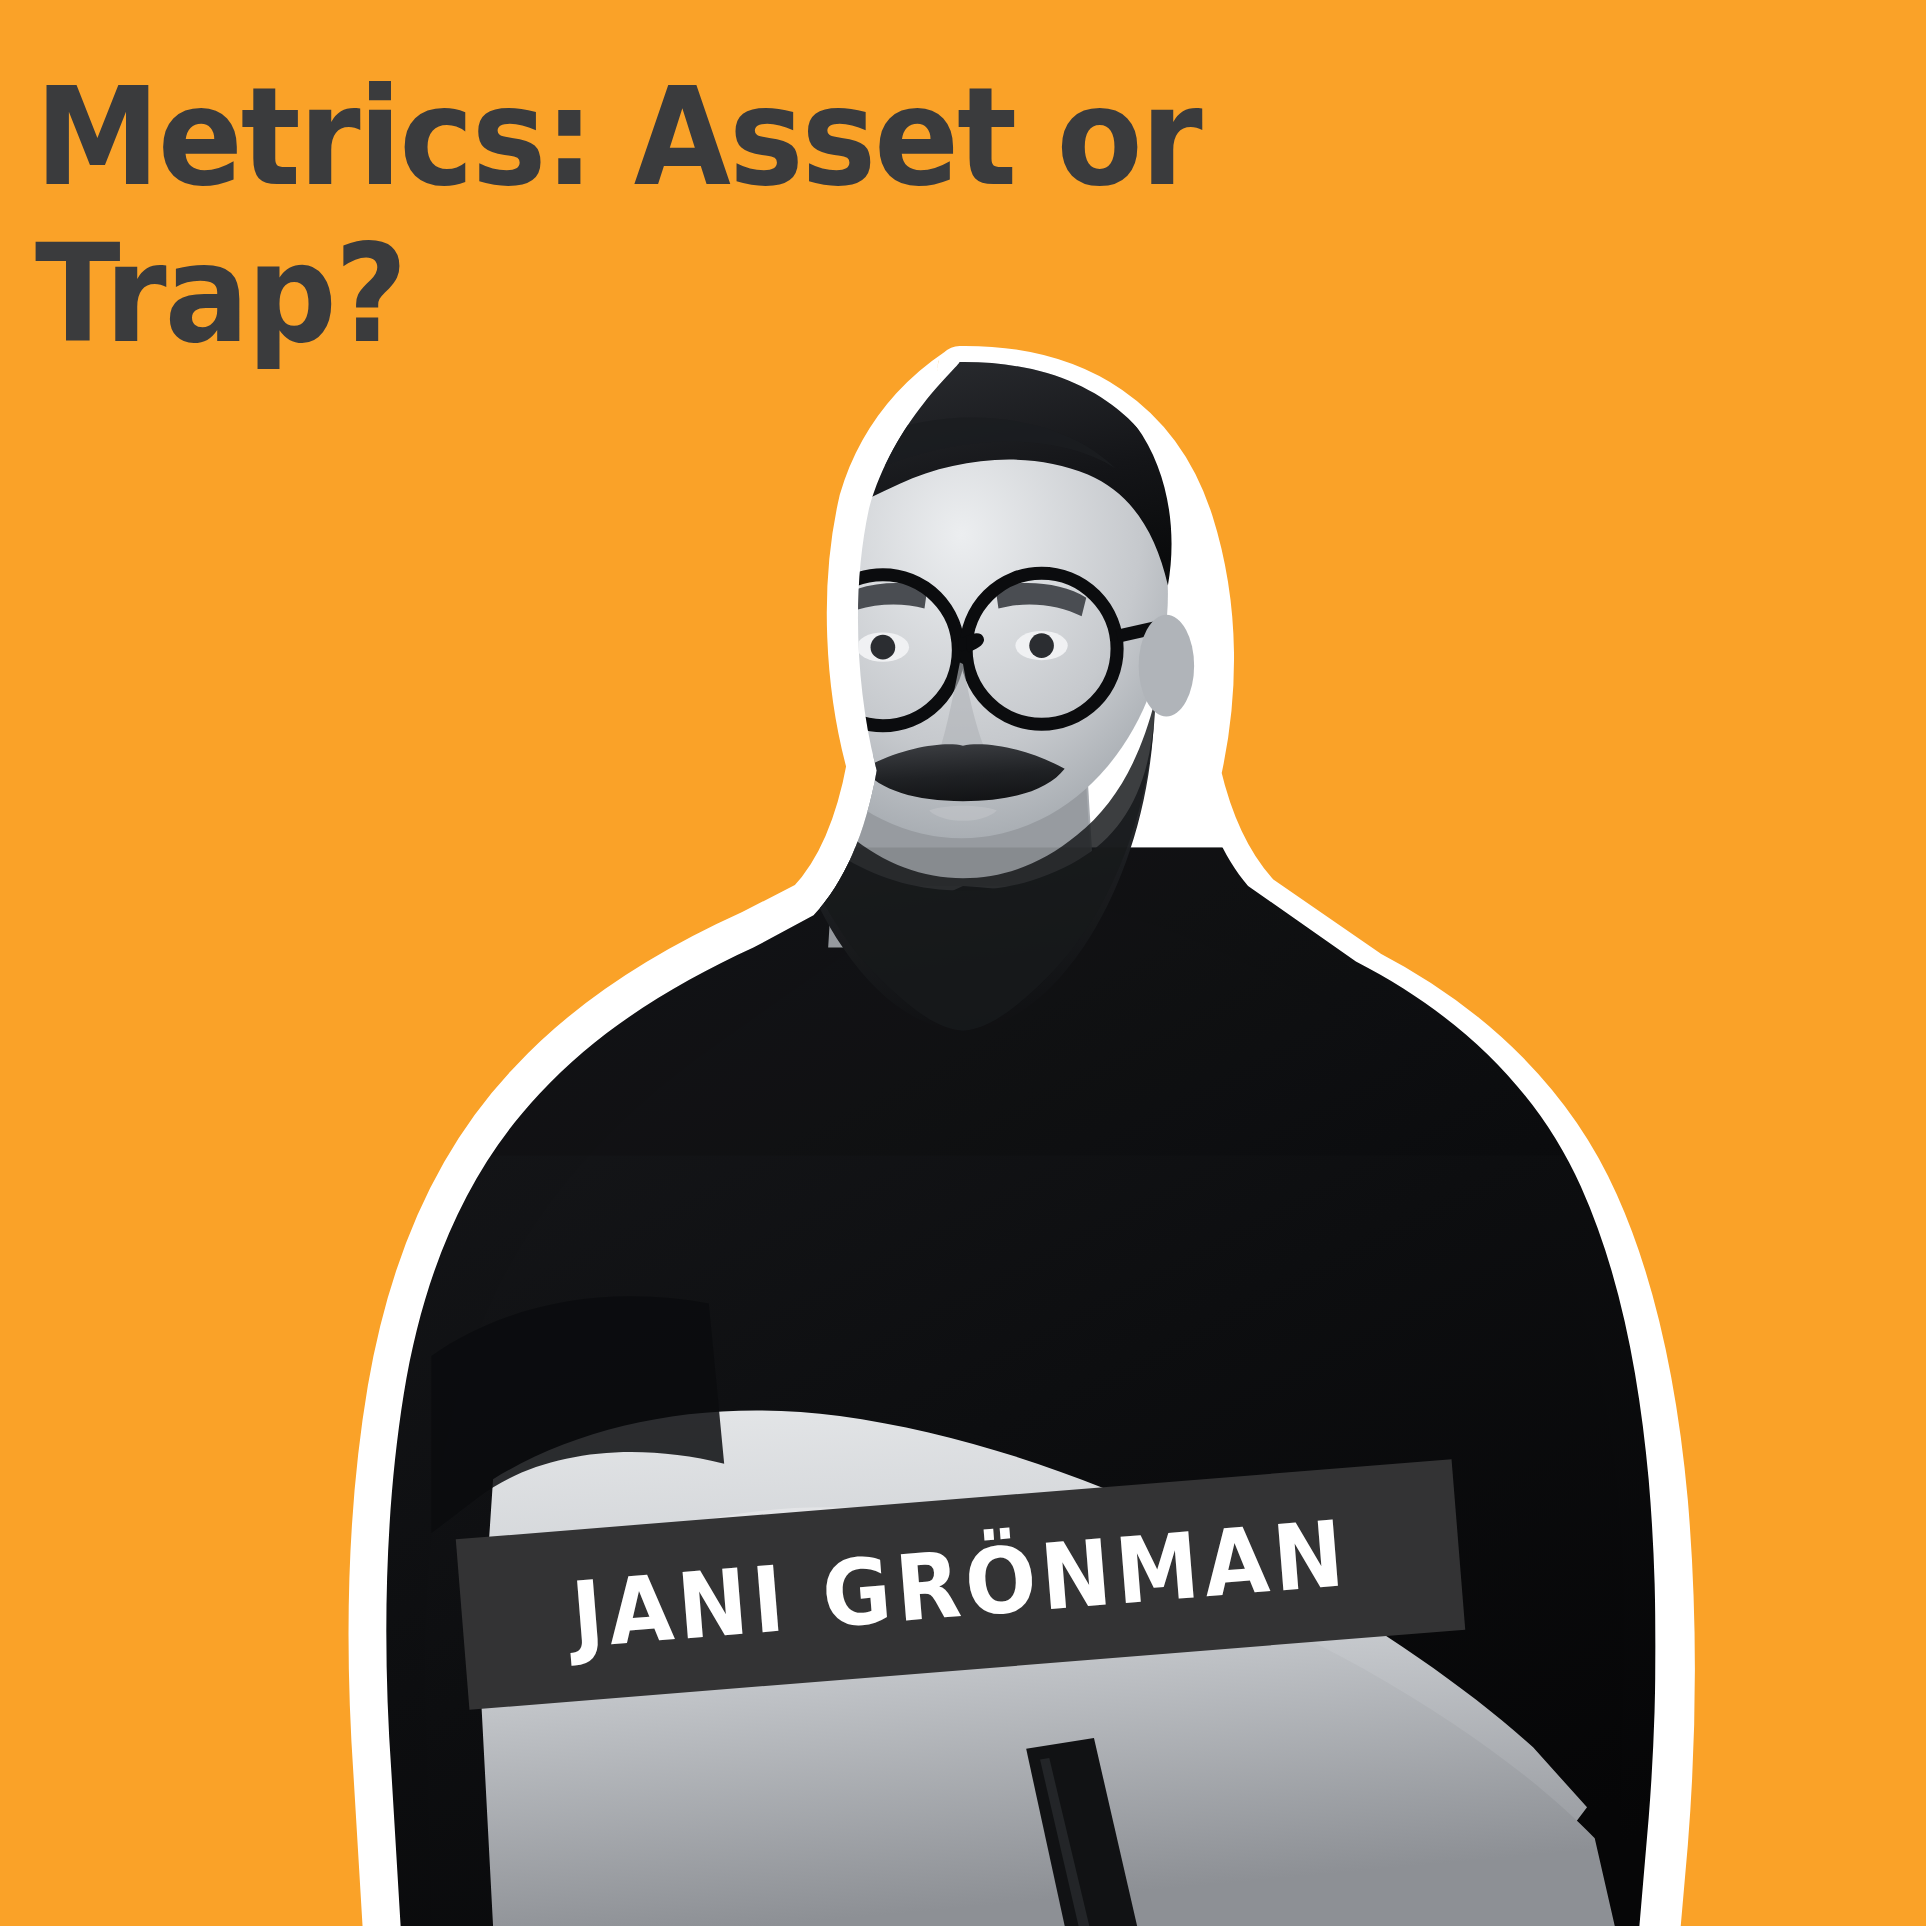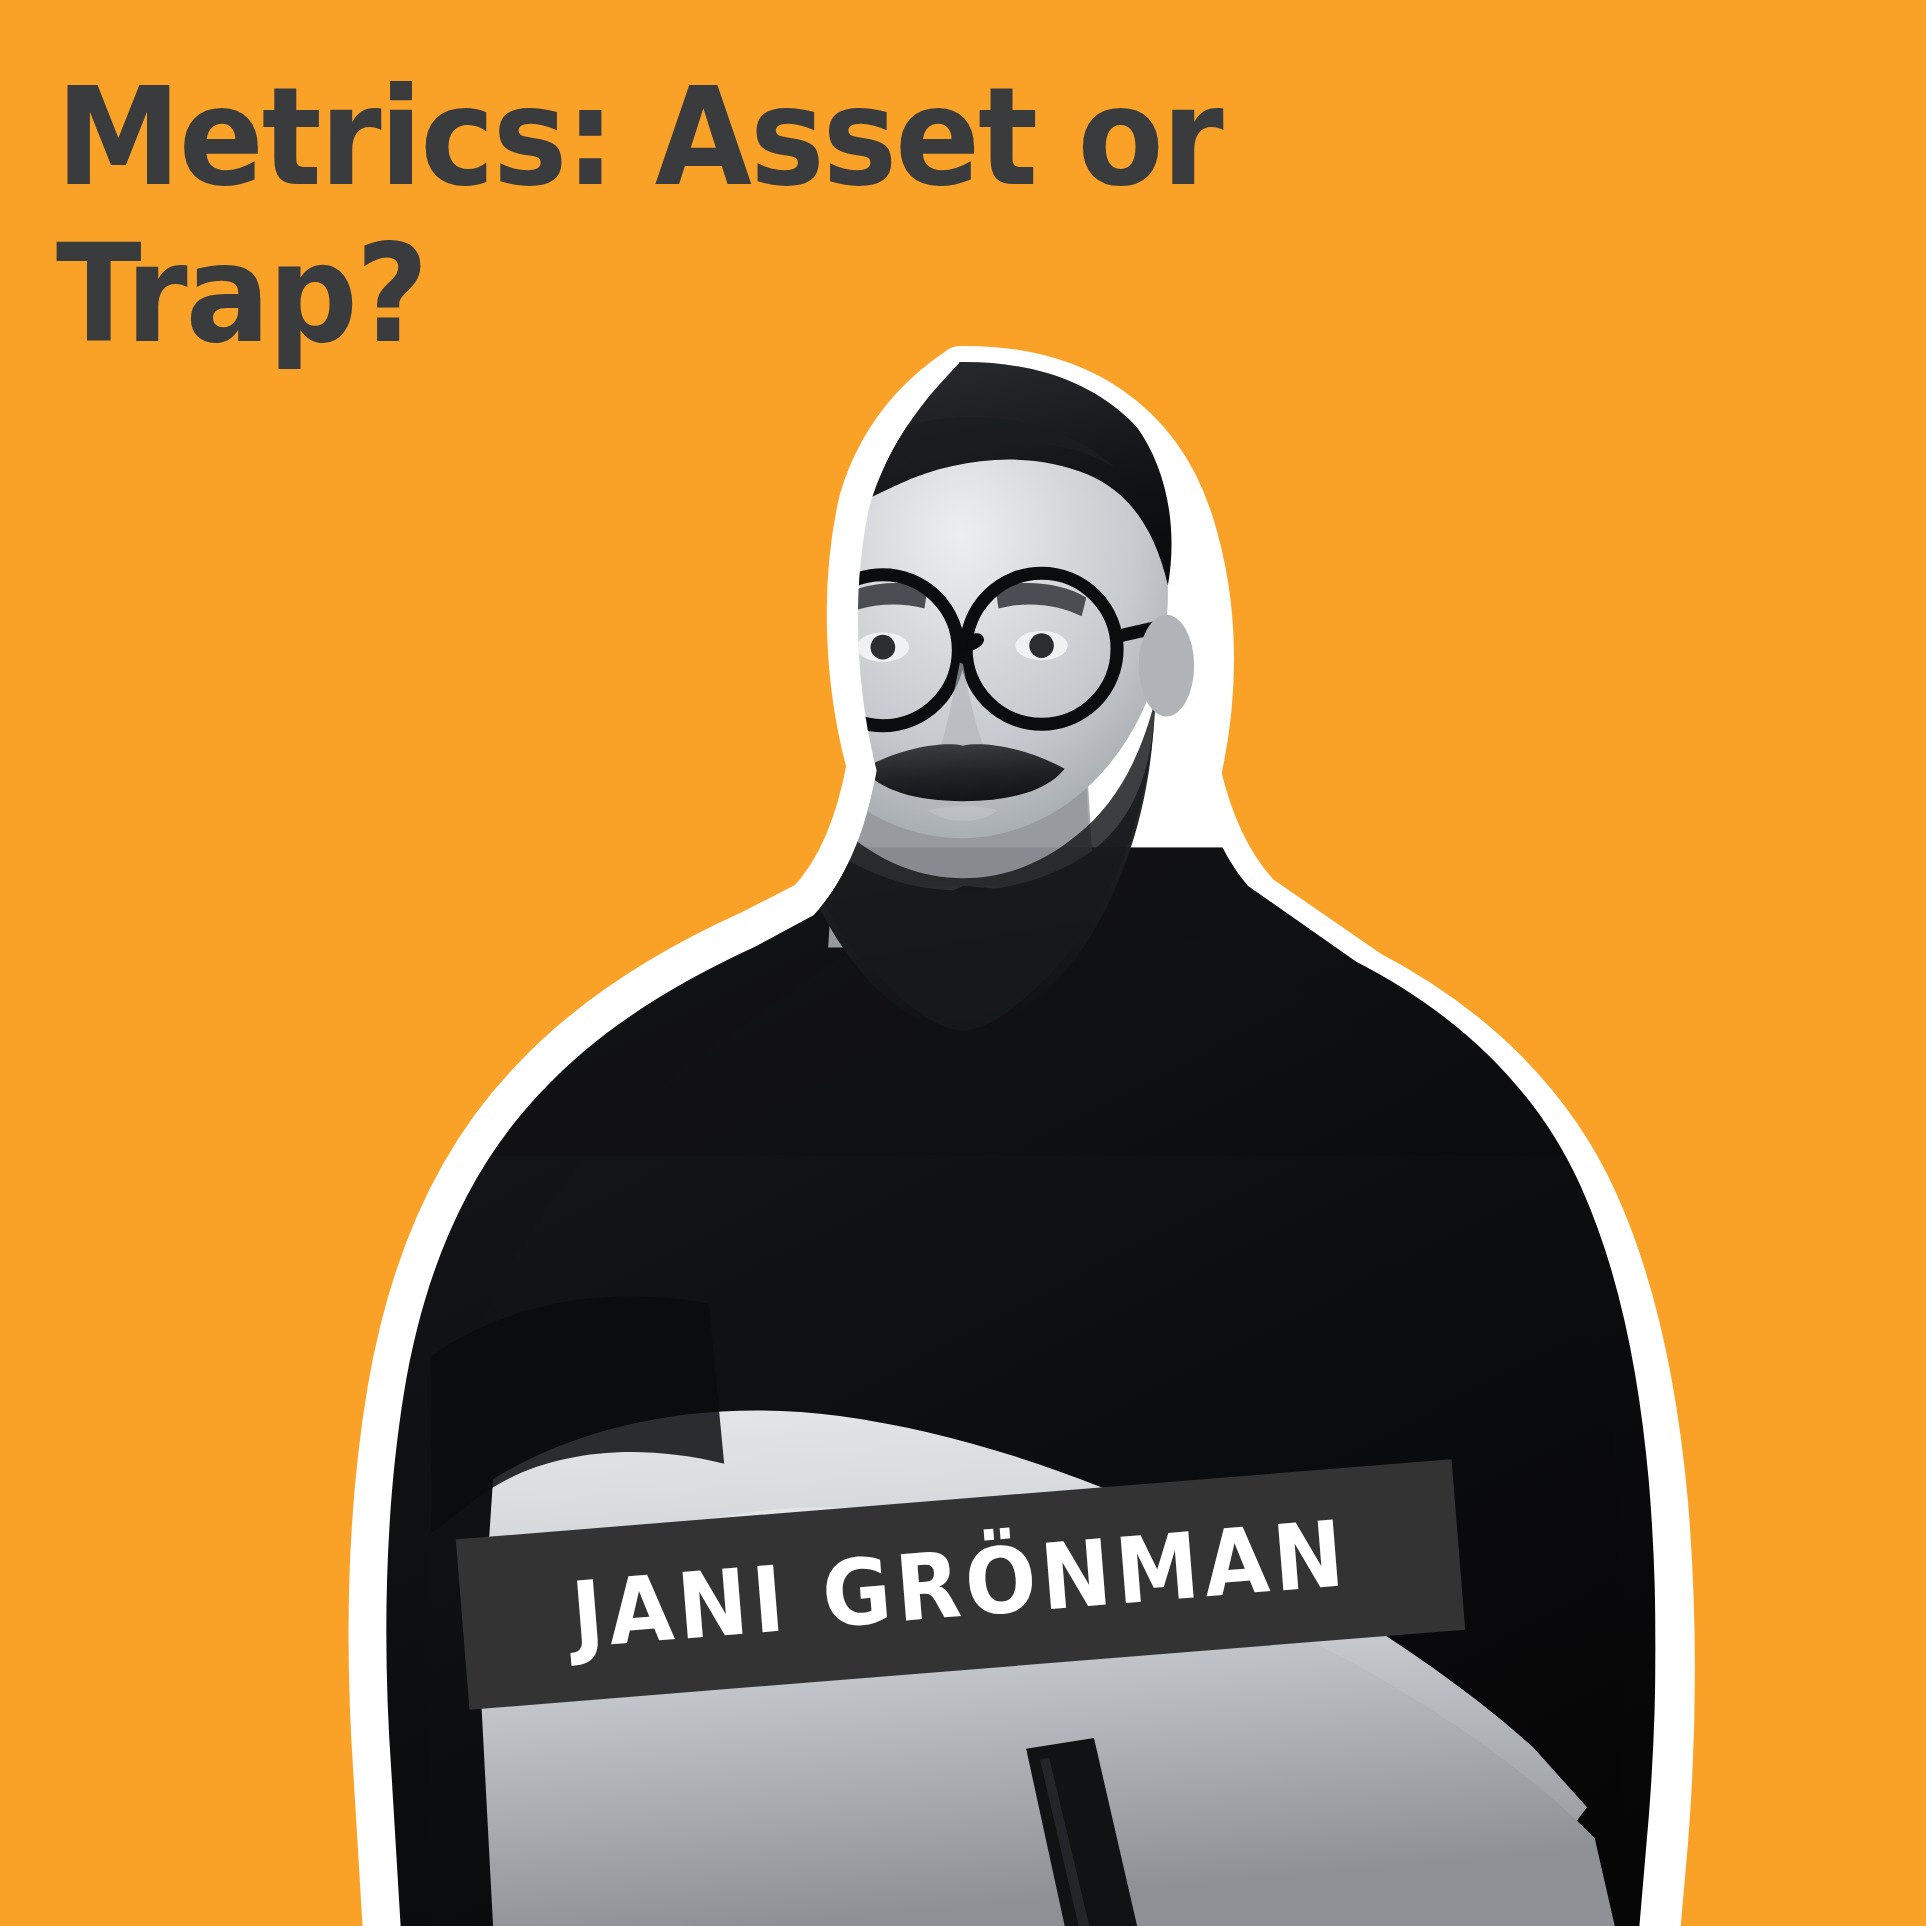--- a/index.html
+++ b/index.html
@@ -8,21 +8,21 @@
     font-family:"Liberation Sans",sans-serif;
     background:#faa228;
   }
   #cover{
     position:relative;width:1926px;height:1926px;
     background:#faa228;overflow:hidden;
   }
 
   
   #title-block{
-    position:absolute;left:56px;top:60px;width:1464px;
+    position:absolute;left:35px;top:60px;width:1464px;
     z-index:40;pointer-events:none;
   }
   .title-line{
     display:block;
     color:#3a3b3d;
     font-family:"DejaVu Sans","Liberation Sans",sans-serif;
     font-weight:bold;
     font-size:135px;
     line-height:1.16;
     letter-spacing:-2.3px;

